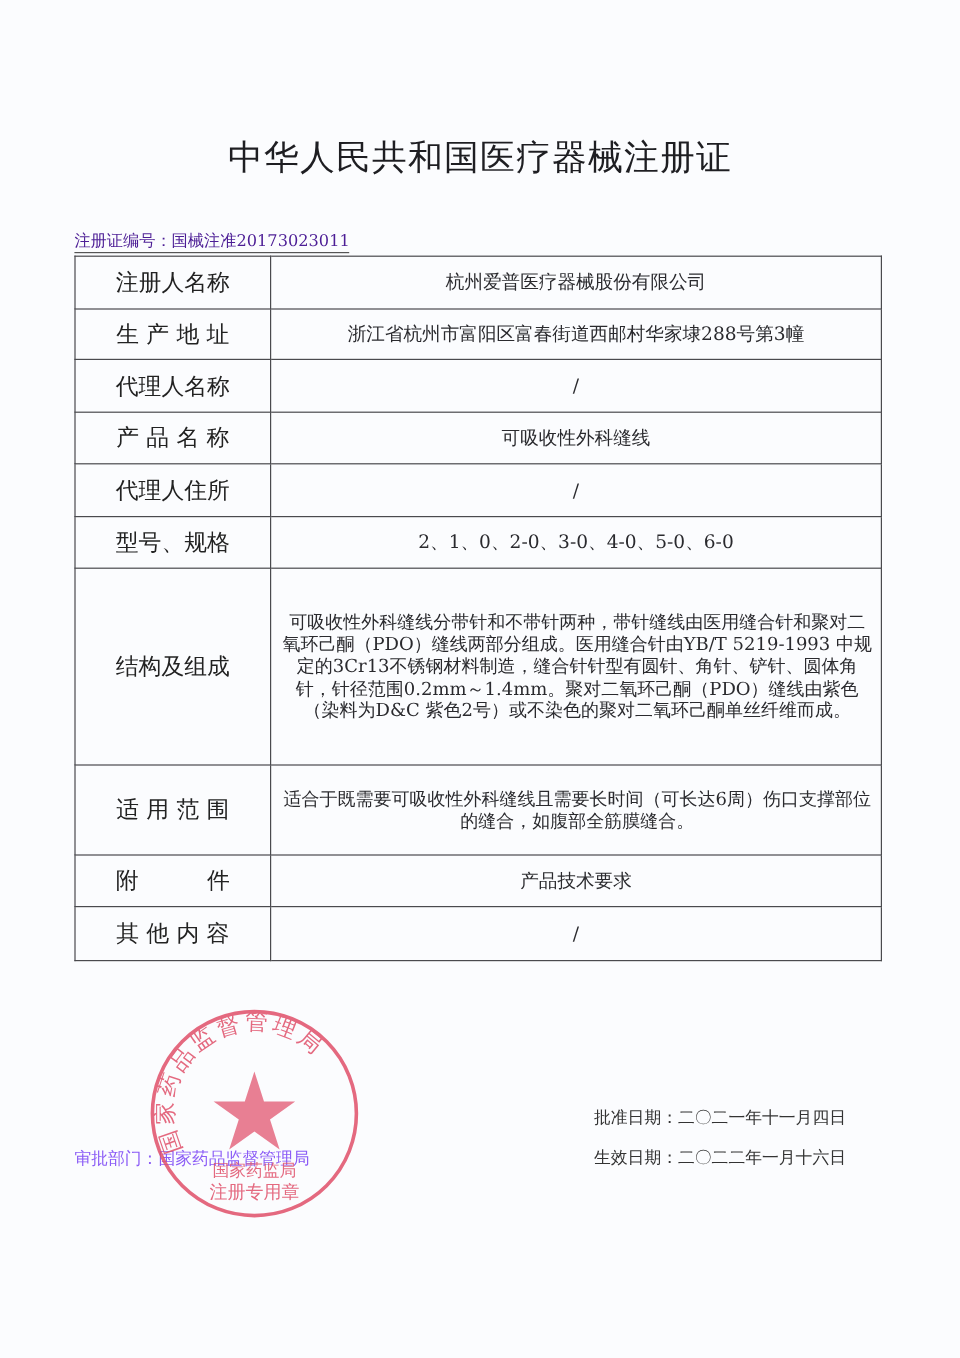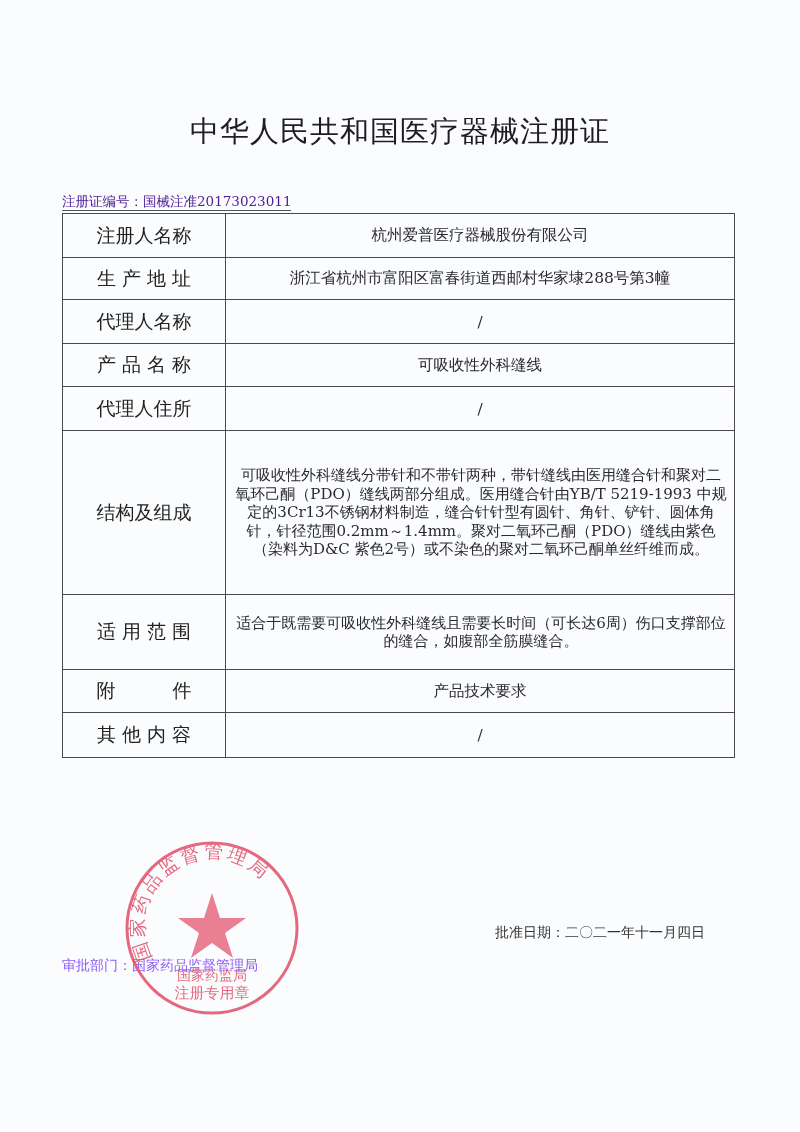--- a/index.html
+++ b/index.html
@@ -60,20 +60,24 @@
     <td class="val">/</td>
   </tr>
   <tr style="height:43px">
     <td class="lbl">产 品 名 称</td>
     <td class="val">可吸收性外科缝线</td>
   </tr>
   <tr style="height:44px">
     <td class="lbl">代理人住所</td>
     <td class="val">/</td>
   </tr>
+  <tr style="height:43px">
+    <td class="lbl">型号、规格</td>
+    <td class="val">2、1、0、2-0、3-0、4-0、5-0、6-0</td>
+  </tr>
   <tr style="height:164px">
     <td class="lbl">结构及组成</td>
     <td class="val para">可吸收性外科缝线分带针和不带针两种，带针缝线由医用缝合针和聚对二氧环己酮（PDO）缝线两部分组成。医用缝合针由YB/T 5219-1993 中规定的3Cr13不锈钢材料制造，缝合针针型有圆针、角针、铲针、圆体角针，针径范围0.2mm～1.4mm。聚对二氧环己酮（PDO）缝线由紫色（染料为D&amp;C 紫色2号）或不染色的聚对二氧环己酮单丝纤维而成。</td>
   </tr>
   <tr style="height:75px">
     <td class="lbl">适 用 范 围</td>
     <td class="val para">适合于既需要可吸收性外科缝线且需要长时间（可长达6周）伤口支撑部位的缝合，如腹部全筋膜缝合。</td>
   </tr>
   <tr style="height:43px">
     <td class="lbl">附　　　件</td>
@@ -83,20 +87,21 @@
     <td class="lbl">其 他 内 容</td>
     <td class="val">/</td>
   </tr>
 </tbody>
   </table>
 
 <div class="footer-left">审批部门：国家药品监督管理局</div>
 
 <div class="dates">
   <div>批准日期：二〇二一年十一月四日</div>
+  <div>生效日期：二〇二二年一月十六日</div>
 </div>
 
 <svg class="seal" viewBox="0 0 180 180">
   <defs>
     <path id="sealArc" d="M 30 120 A 68 68 0 1 1 150 120"></path>
   </defs>
   <circle cx="90" cy="90" r="85" fill="none" stroke="#e0506a" stroke-width="3"></circle>
   <text font-size="19" fill="#e0506a" font-family="DejaVu Sans, sans-serif" letter-spacing="3">
     <textPath href="#sealArc">国家药品监督管理局</textPath>
   </text>

